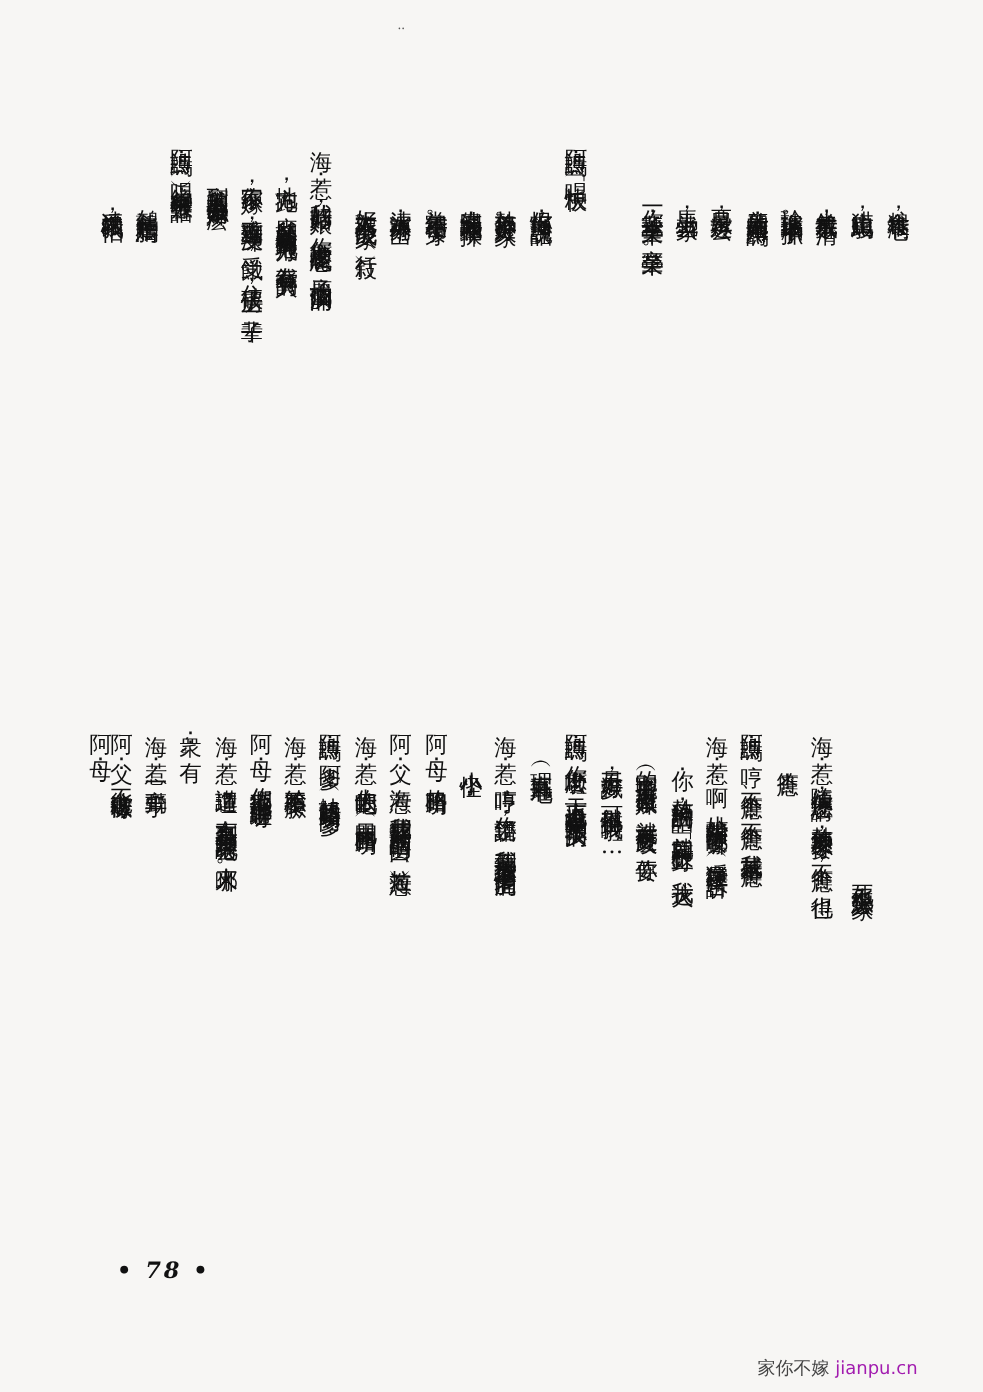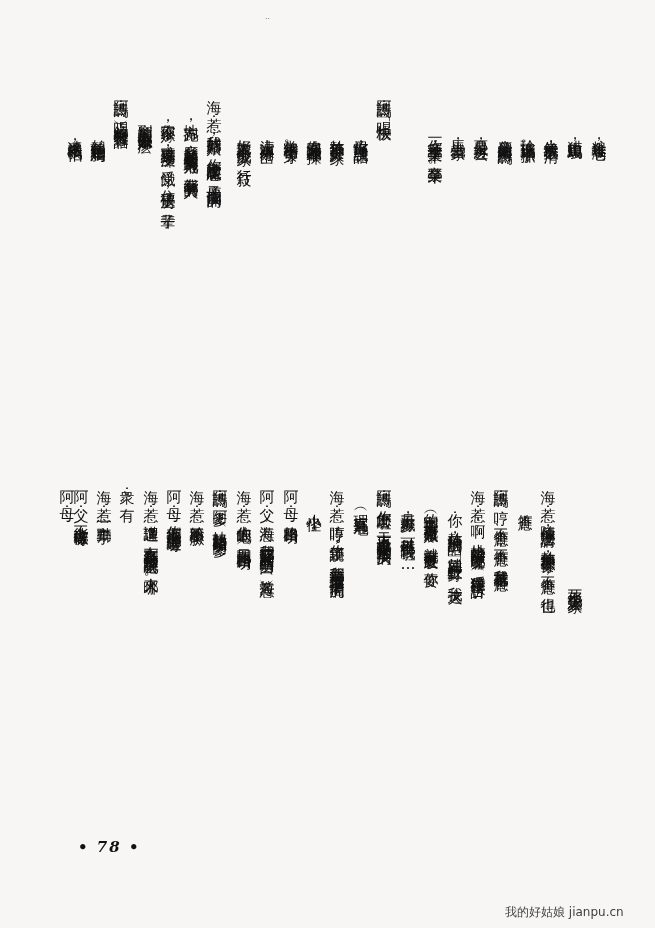--- a/index.html
+++ b/index.html
@@ -33,21 +33,21 @@
     position: absolute; left: 78px; top: 838px;
     font-family: "DejaVu Serif", serif;
     font-style: italic; font-weight: bold;
     font-size: 15px; letter-spacing: 2px;
   }
   .watermark {
     position: absolute; left: 505px; top: 904px;
     font-family: "DejaVu Sans", sans-serif;
     font-size: 12px; color: #444;
   }
-  .watermark .wm-url { color: #404040; }
+  .watermark .wm-url { color: #a21caf; }
 </style>
 </head>
 <body>
 
 <div class="page">
   <div class="top-dot">..</div>
 
   <div id="upper">
       <div class="col" style="left: 590px; top: 128px;"><span>粮食堆满仓，</span></div>
       <div class="col" style="left: 566px; top: 128px;"><span>猎山跑駿馬，</span></div>
@@ -94,16 +94,16 @@
       <div class="col" style="left: 142px; top: 478px;"><span class="spk">海　惹：</span><span>講道理？有本事到熱佈拜家講去吧。來人哪。</span></div>
       <div class="col" style="left: 118px; top: 478px;"><span class="spk">衆：</span><span>有。</span></div>
       <div class="col" style="left: 95px; top: 478px;"><span class="spk">海　惹：</span><span>一齊動手！</span></div>
       <div class="col" style="left: 72px; top: 478px;"><span class="spk">阿　父：</span><span>不能这樣做呀！</span></div>
       <div class="col" style="left: 58px; top: 478px;"><span class="spk">阿　母：</span><span></span></div>
     </div>
 
   <div class="page-num">• 78 •</div>
 
   <div class="watermark">
-    <span>我的好姑娘</span>
+    <span>家你不嫁</span>
     <span class="wm-url">jianpu.cn</span>
   </div>
 </div>
 
 </body></html>

